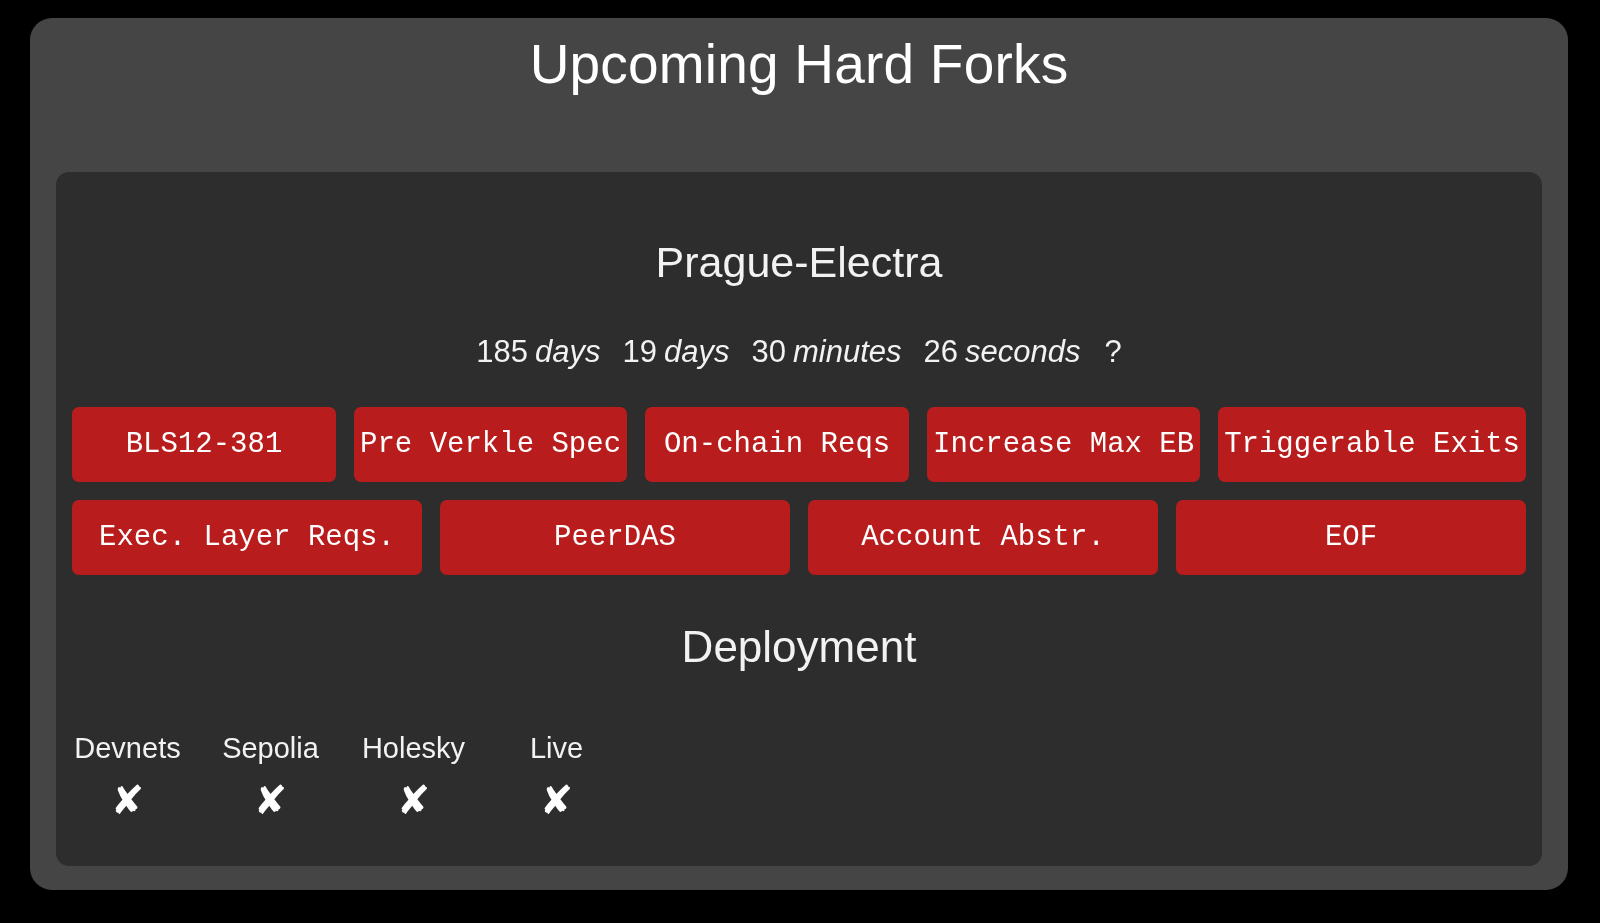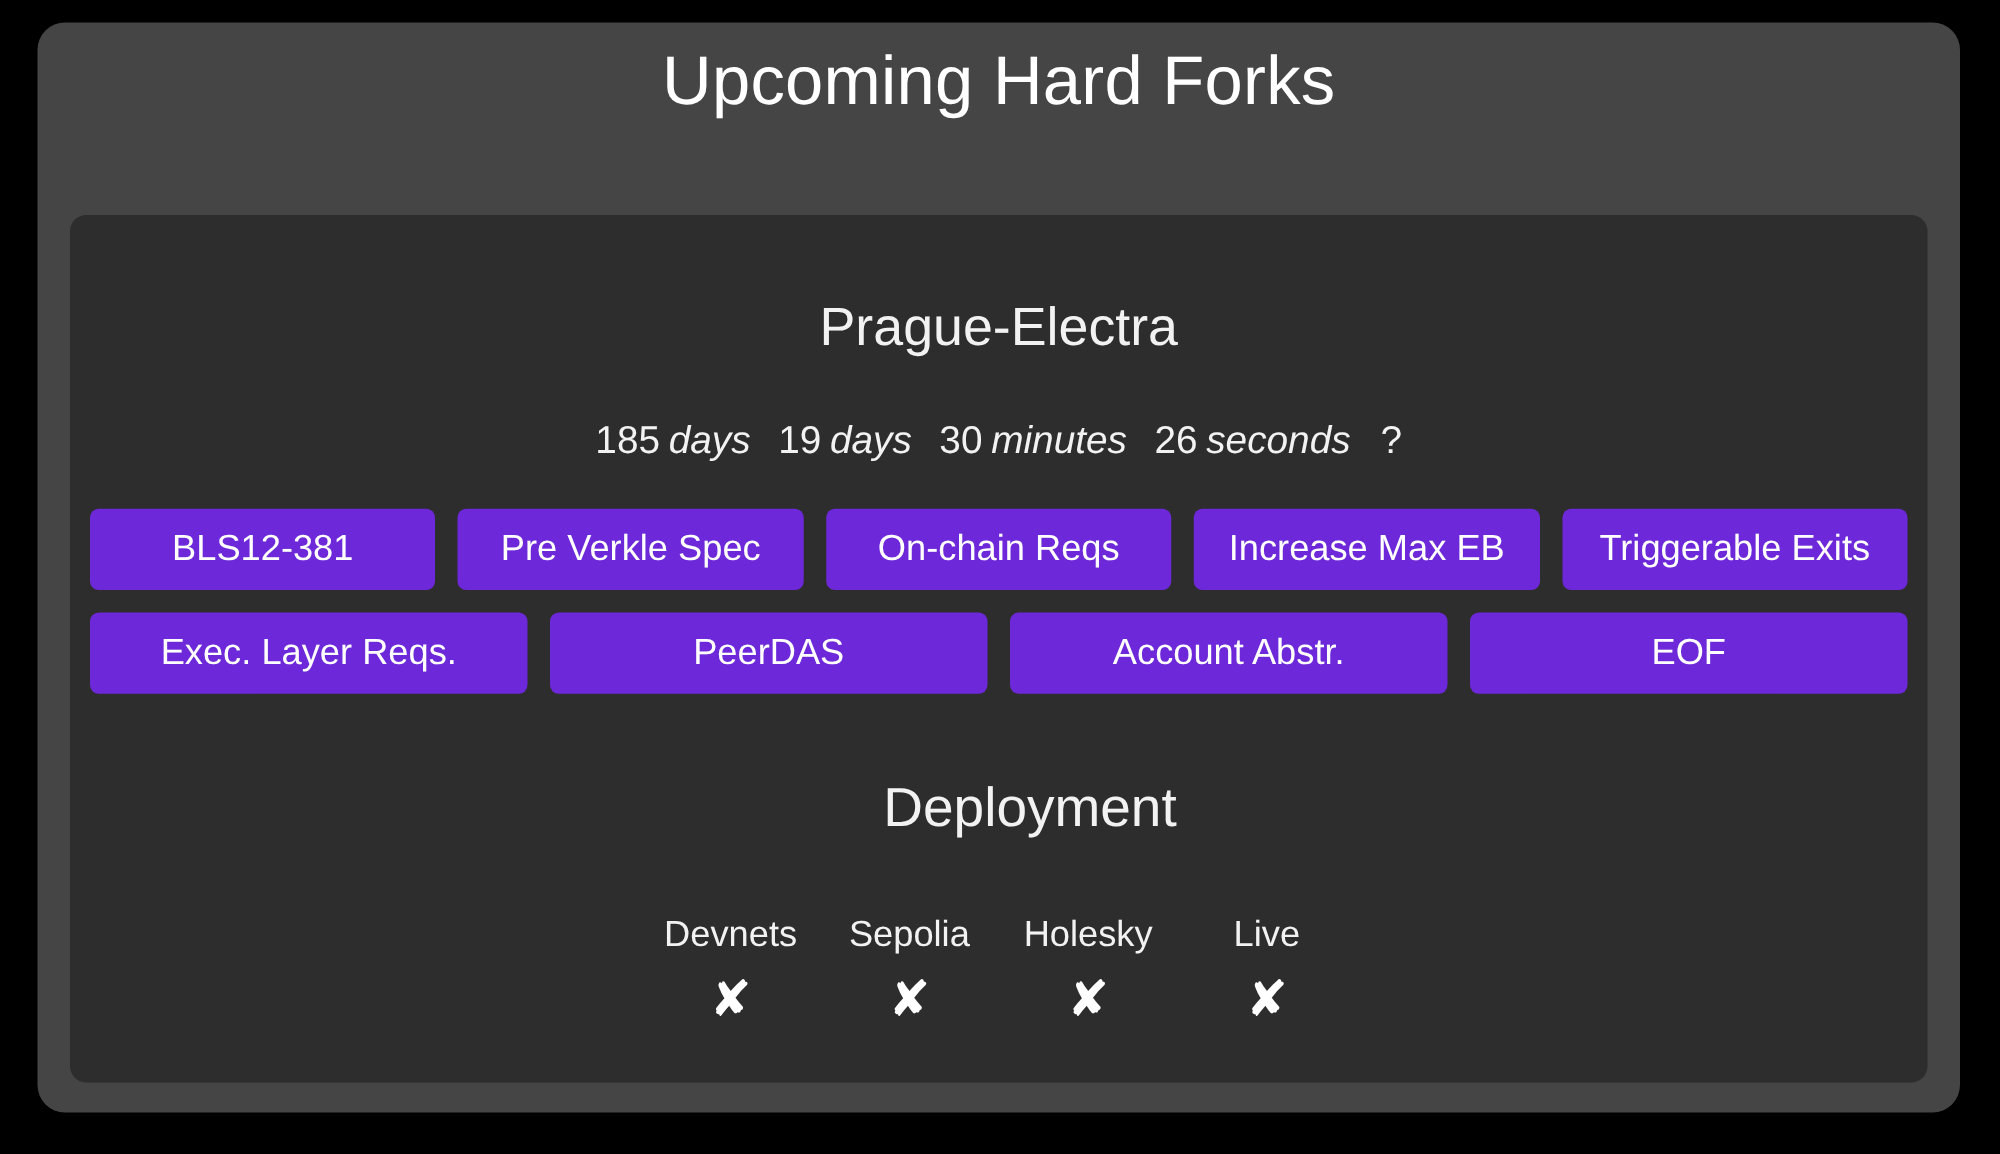--- a/index.html
+++ b/index.html
@@ -117,55 +117,54 @@
     display: flex;
     flex-direction: column;
     gap: 18px;
   }
   .eip-row {
     display: flex;
     gap: 18px;
   }
   .eip-pill {
     flex: 1 1 0;
-    height: 65px;
-    background: #6d28d9;
+    height: 75px;
+    background: #b91c1c;
     border-radius: 7px;
     display: flex;
     align-items: center;
     justify-content: center;
     color: #ffffff;
     font-size: 29px;
     font-weight: 400;
     white-space: nowrap;
     box-sizing: border-box;
     padding: 0 6px;
+    font-family: Liberation Mono, monospace;
   }
 
   
   #deployment-title {
     position: absolute;
     left: 0;
     top: 450px;
     width: 100%;
     text-align: center;
     color: #f2f2f2;
     font-size: 44px;
     font-weight: 400;
     white-space: nowrap;
-    margin-left: 25px;
   }
 
   #deployment-table {
     position: absolute;
     left: 0;
     top: 562px;
     width: 100%;
     display: flex;
-    justify-content: center;
     gap: 0px;
   }
   .deploy-col {
     width: 143px;
     display: flex;
     flex-direction: column;
     align-items: center;
   }
   .deploy-label {
     color: #f2f2f2;

